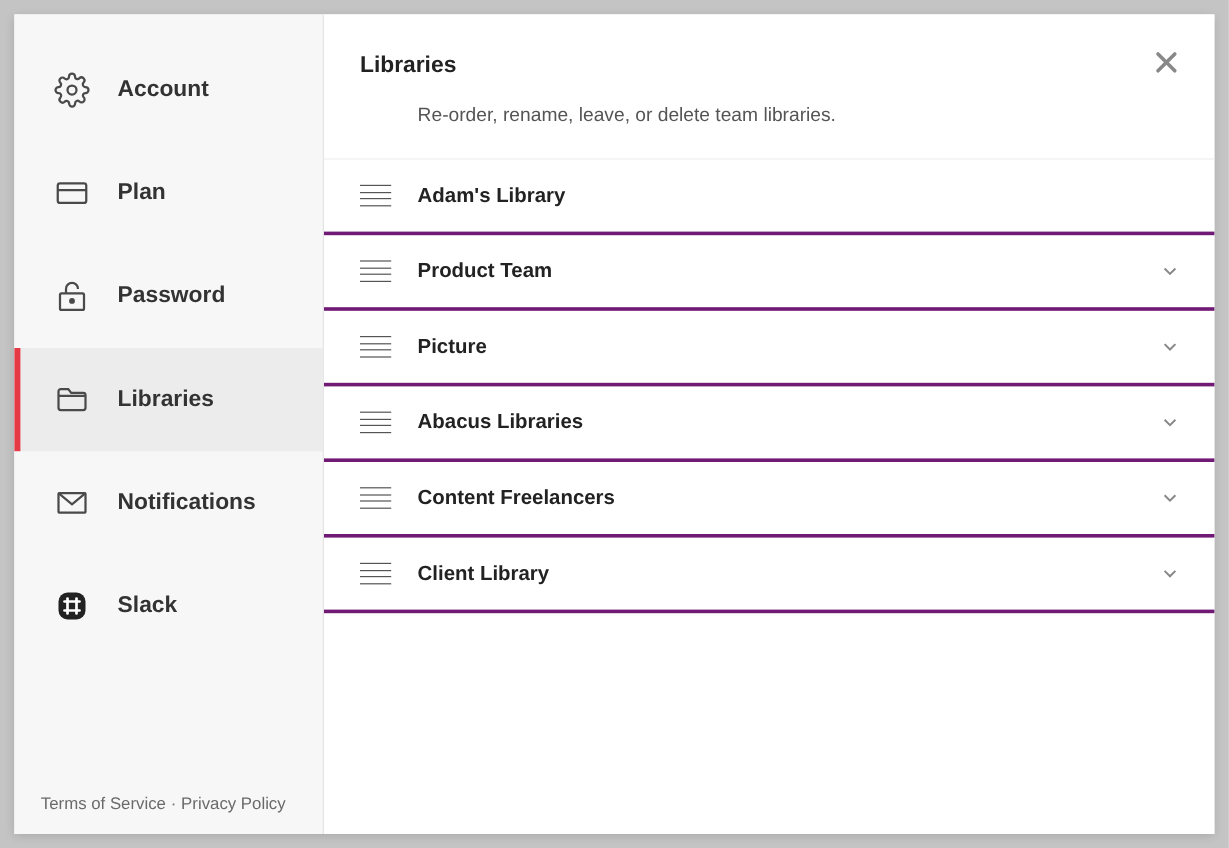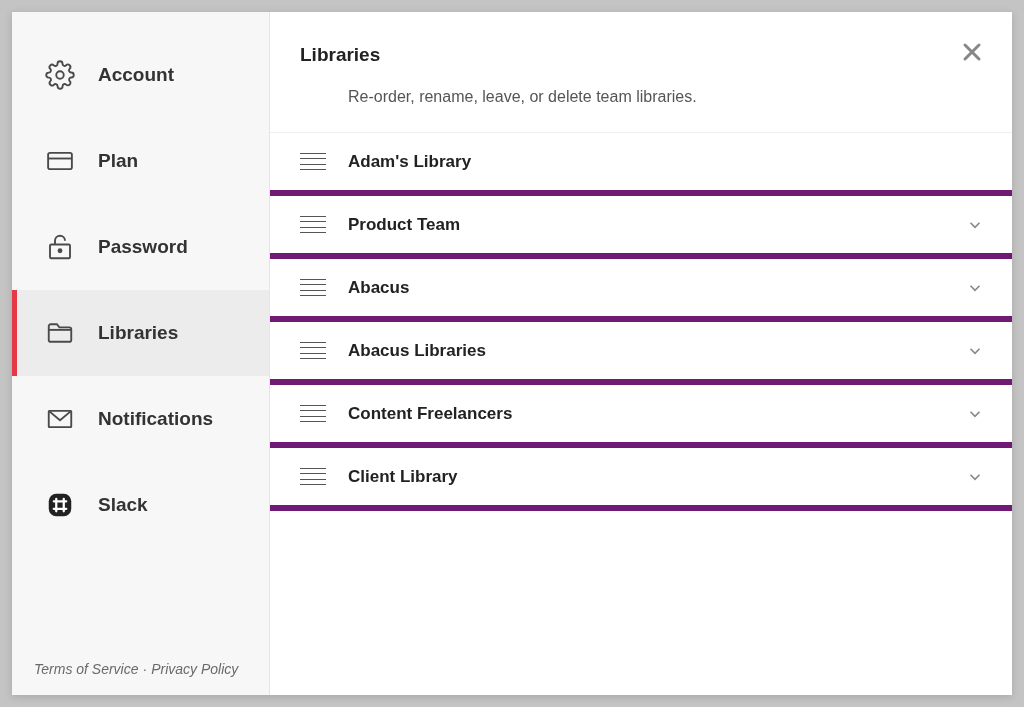--- a/index.html
+++ b/index.html
@@ -70,21 +70,20 @@
       color: #333;
     }
     .sidebar-footer {
       padding: 18px 22px;
       font-size: 14px;
       color: #6a6a6a;
     }
     .sidebar-footer a {
       color: #6a6a6a;
       text-decoration: none;
-      font-style: italic;
     }
     .sidebar-footer .dot {
       padding: 0 4px;
     }
 
     .main {
       flex: 1;
       background: #fff;
       position: relative;
     }
@@ -114,21 +113,21 @@
       cursor: pointer;
       color: #888;
     }
     .list {
     }
     .list-row {
       display: flex;
       align-items: center;
       height: 63px;
       padding: 0 28px 0 30px;
-      border-bottom: 6px solid #701a75;
+      border-bottom: 3px solid #701a75;
       cursor: pointer;
     }
     .drag-handle {
       width: 26px;
       height: 18px;
       margin-right: 22px;
       display: flex;
       flex-direction: column;
       justify-content: space-between;
       cursor: grab;
@@ -267,21 +266,21 @@
           </svg>
       </div>
 
       <div class="list-row">
         <div class="drag-handle">
             <span></span>
             <span></span>
             <span></span>
             <span></span>
           </div>
-        <div class="row-label">Abacus</div>
+        <div class="row-label">Picture</div>
         <svg class="chevron" viewBox="0 0 24 24" fill="none" stroke="currentColor" stroke-width="2.2">
             <polyline points="6 9 12 15 18 9"></polyline>
           </svg>
       </div>
 
       <div class="list-row">
         <div class="drag-handle">
             <span></span>
             <span></span>
             <span></span>

